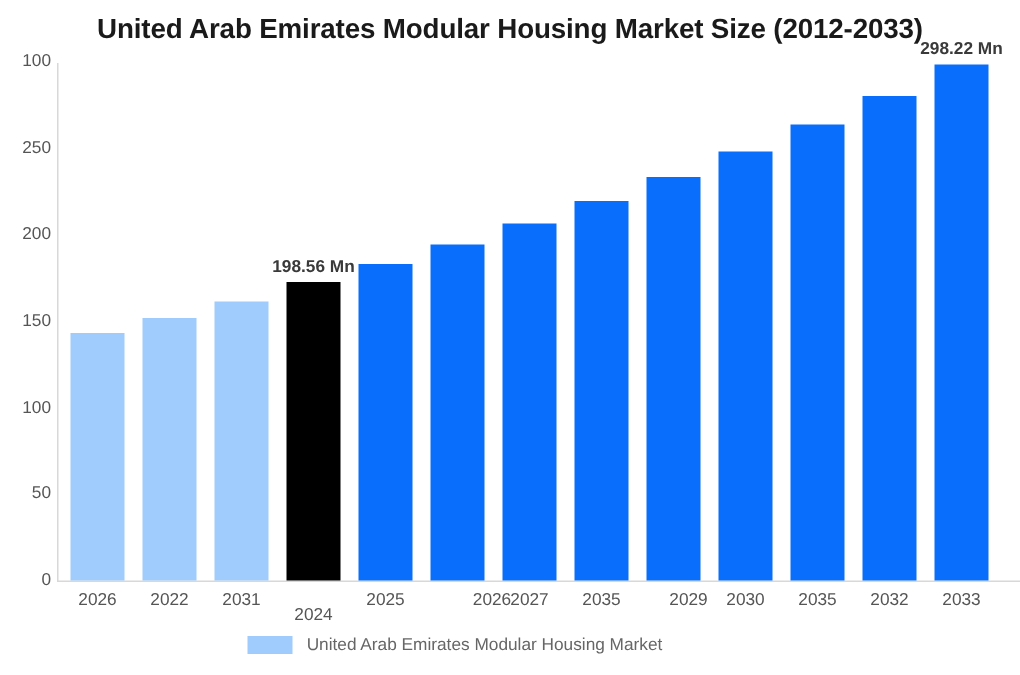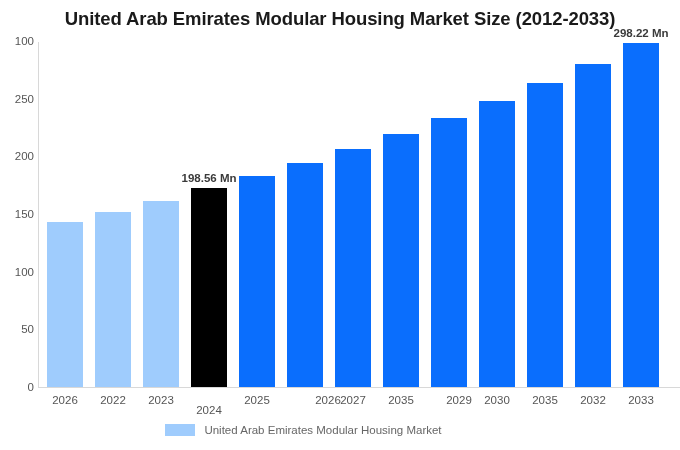--- a/index.html
+++ b/index.html
@@ -144,21 +144,21 @@
       <div class="y-tick-label" style="top: 230.667px;">100</div>
       <div class="y-tick-label" style="top: 173px;">150</div>
       <div class="y-tick-label" style="top: 115.333px;">200</div>
       <div class="y-tick-label" style="top: 57.6667px;">250</div>
       <div class="y-tick-label" style="top: 0px;">100</div>
       <div class="bar" style="left: 9px; width: 36px; height: 164.927px; background: rgb(159, 204, 253);"></div>
       <div class="x-tick-label" style="left: 27px;">2026</div>
       <div class="bar" style="left: 57px; width: 36px; height: 175.307px; background: rgb(159, 204, 253);"></div>
       <div class="x-tick-label" style="left: 75px;">2022</div>
       <div class="bar" style="left: 105px; width: 36px; height: 186.263px; background: rgb(159, 204, 253);"></div>
-      <div class="x-tick-label" style="left: 123px;">2023</div>
+      <div class="x-tick-label" style="left: 123px;">2031</div>
       <div class="bar" style="left: 153px; width: 36px; height: 198.558px; background: rgb(0, 0, 0);"></div>
       <div class="x-tick-label" style="left: 171px; margin-top: 10px;">2024</div>
       <div class="bar-value-label" style="left: 171px; top: 130.442px;">198.56 Mn</div>
       <div class="bar" style="left: 201px; width: 36px; height: 211.06px; background: rgb(10, 110, 253);"></div>
       <div class="x-tick-label" style="left: 219px;">2025</div>
       <div class="bar" style="left: 249px; width: 36px; height: 223.747px; background: rgb(10, 110, 253);"></div>
       <div class="x-tick-label" style="left: 267px; margin-left: 23px;">2026</div>
       <div class="bar" style="left: 297px; width: 36px; height: 237.587px; background: rgb(10, 110, 253);"></div>
       <div class="x-tick-label" style="left: 315px; text-align: center;">2027</div>
       <div class="bar" style="left: 345px; width: 36px; height: 252.58px; background: rgb(10, 110, 253);"></div>

